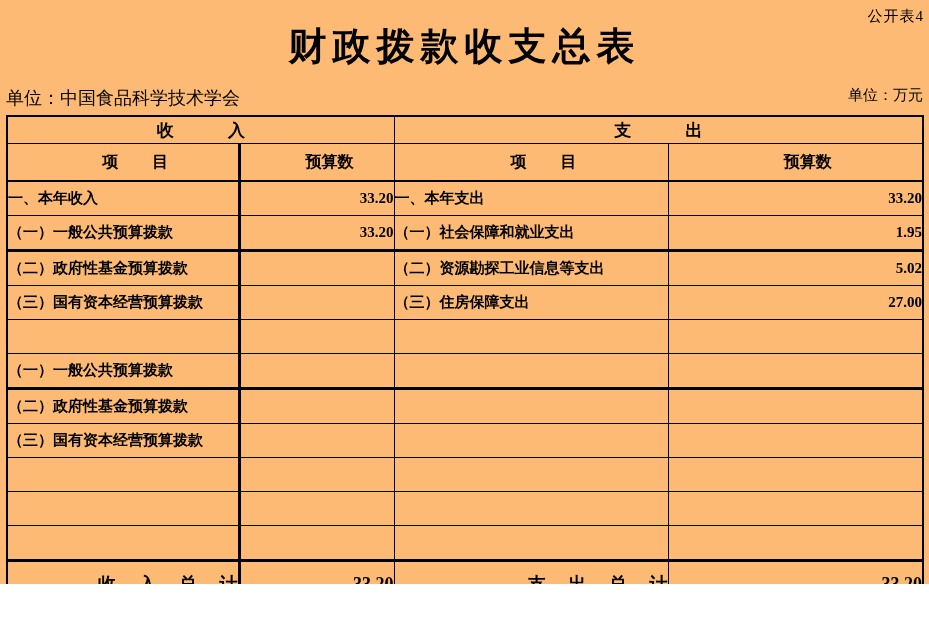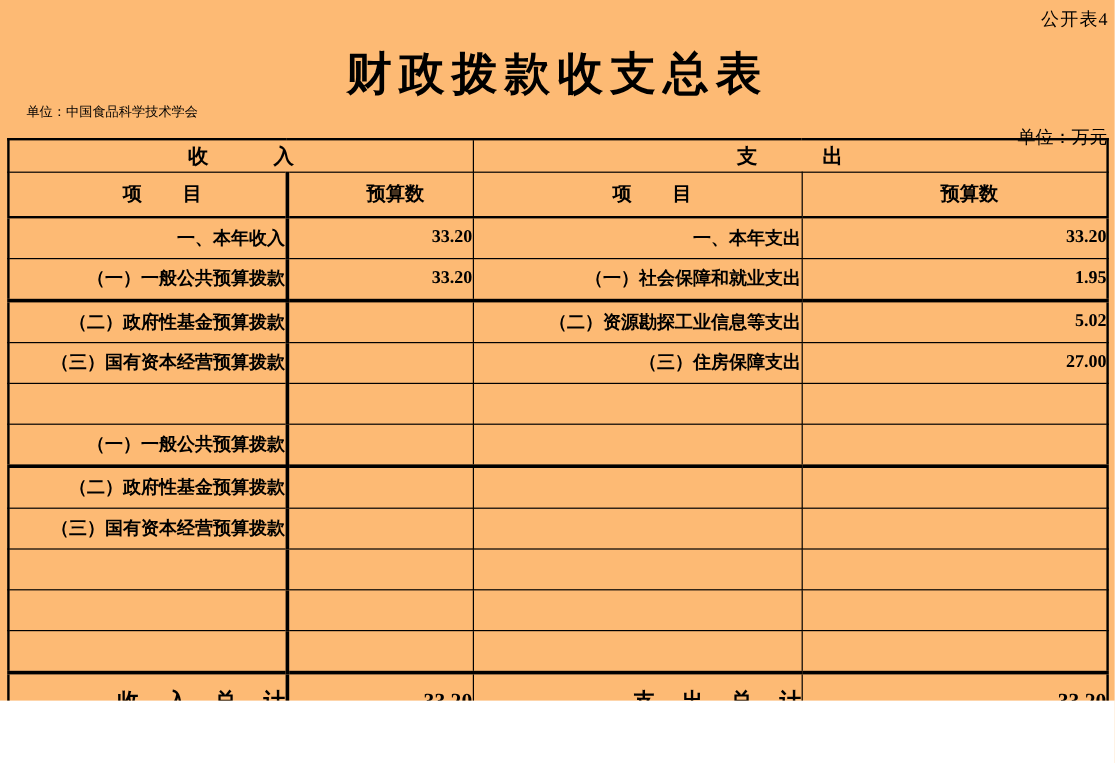--- a/index.html
+++ b/index.html
@@ -18,43 +18,41 @@
   }
   .doc-ref {
     position: absolute;
     top: 7px;
     right: 5px;
     font-size: 15px;
     letter-spacing: 1px;
   }
   .title {
     position: absolute;
-    top: 38px;
+    top: 22px;
     left: 0;
     width: 100%;
     margin: 0;
     text-align: center;
     font-size: 38px;
     font-weight: bold;
     letter-spacing: 6px;
     line-height: 48px;
   }
   .unit-left {
     position: absolute;
     top: 86px;
     left: 6px;
-    font-size: 11px;
-    margin-left: 16px;
+    font-size: 18px;
   }
   .unit-right {
     position: absolute;
     top: 86px;
     right: 6px;
     font-size: 15px;
-    margin-top: 19px;
   }
   table.budget {
     position: absolute;
     top: 115px;
     left: 6px;
     width: 916px;
     border-collapse: collapse;
     table-layout: fixed;
     border: 2px solid #000;
     border-bottom-width: 3px;
@@ -81,21 +79,21 @@
     text-align: center;
     font-size: 16px;
     border-bottom-width: 2px;
     padding-left: 25px;
   }
   tr.hdr2 th.sp-item { word-spacing: 30px; }
 
   tr.data-row td { height: 33px; }
   tr.row-thickb td { border-bottom-width: 3px; margin-left: 20px; }
 
-  td.c-item { text-align: right; padding-left: 6px; }
+  td.c-item { text-align: left; padding-left: 6px; }
   td.c-num  { text-align: right; padding-right: 5px; }
 
   tr.total-row td {
     height: 44px;
     border-top-width: 3px;
     font-weight: bold;
     font-size: 18px;
   }
   td.total-label {
     text-align: right;

